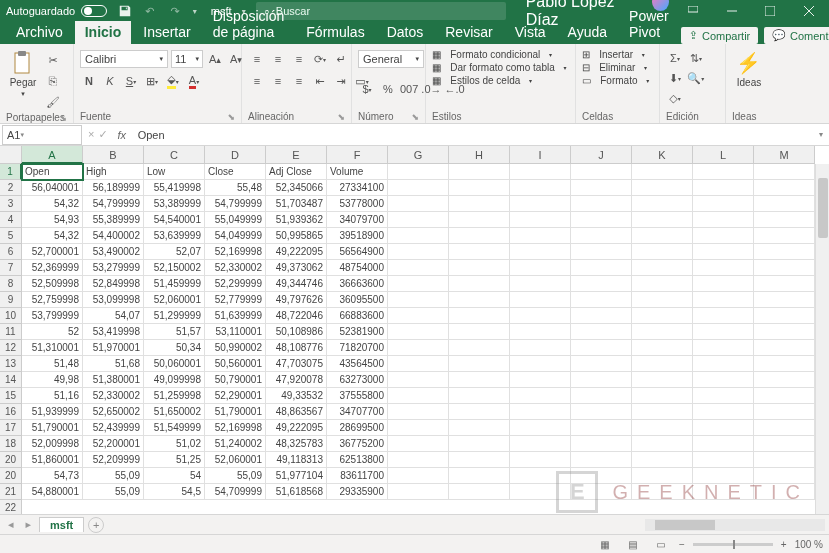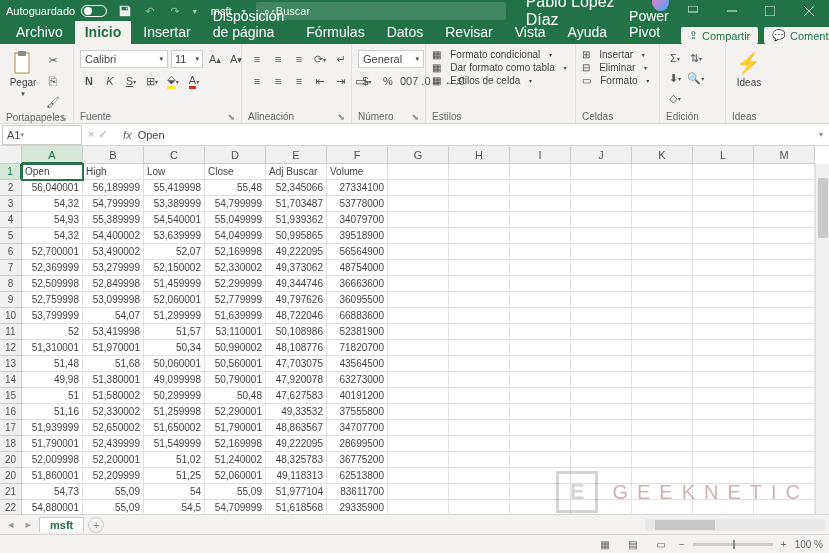--- a/index.html
+++ b/index.html
@@ -37,21 +37,21 @@
 .bigbtn .ico { width: 24px; height: 24px; display: flex; align-items: center; justify-content: center; }
 .smallrow { display: flex; gap: 3px; align-items: center; }
 .smallbtn { min-width: 18px; height: 18px; display: flex; align-items: center; justify-content: center; color: #555; }
 .fontsel { width: 88px; height: 18px; border: 1px solid #ccc; background: #fff; font-size: 11px; padding: 0 4px; display: flex; align-items: center; justify-content: space-between; }
 .sizesel { width: 32px; height: 18px; border: 1px solid #ccc; background: #fff; font-size: 11px; padding: 0 3px; display: flex; align-items: center; justify-content: space-between; }
 .stack { display: flex; flex-direction: column; gap: 3px; }
 
 
 .formulabar { height: 22px; background: #fff; border-bottom: 1px solid #d6d6d6; display: flex; align-items: center; }
 .namebox { width: 80px; height: 20px; border: 1px solid #ccc; margin: 0 2px; padding: 0 4px; font-size: 11px; display: flex; align-items: center; }
-.fx { width: 20px; text-align: right; color: #666; font-style: italic; }
+.fx { width: 20px; text-align: center; color: #666; font-style: italic; }
 .fx-icons { display: flex; gap: 4px; padding: 0 4px; color: #aaa; }
 .formula-input { flex: 1; padding: 0 6px; font-size: 11px; }
 
 
 .grid-wrap { position: relative; height: 368px; overflow: hidden; background: #fff; }
 .selectall { position: absolute; top: 0; left: 0; width: 22px; height: 18px; background: #f0f0f0; border-right: 1px solid #ccc; border-bottom: 1px solid #ccc; }
 .colheads { position: absolute; top: 0; left: 22px; right: 14px; height: 18px; display: flex; background: #f0f0f0; }
 .colhead { width: 62px; border-right: 1px solid #ccc; border-bottom: 1px solid #ccc; text-align: center; font-size: 11px; color: #555; line-height: 18px; }
 .colhead.sel { background: #d3e8d9; border-bottom: 2px solid #217346; color: #217346; }
 .rowheads { position: absolute; top: 18px; left: 0; width: 22px; bottom: 0; background: #f0f0f0; }
@@ -234,21 +234,21 @@
         <div class="smallbtn">≡</div>
         <div class="smallbtn">⇤</div>
         <div class="smallbtn">⇥</div>
         <div class="smallbtn">▭<span style="font-size:6px">▾</span></div>
       </div>
     </div>
     <div class="group-label"><span>Alineación</span><span class="dlg">⬊</span></div>
   </div>
 
   <div class="group" style="width:74px">
-    <div class="group-body stack" style="gap:4px;padding-top:3px">
+    <div class="group-body stack" style="gap:12px;padding-top:3px">
       <div class="fontsel" style="width:66px">
           <span>General</span>
           <span style="font-size:7px">▾</span>
         </div>
       <div class="smallrow">
         <div class="smallbtn">$<span style="font-size:6px">▾</span></div>
         <div class="smallbtn">%</div>
         <div class="smallbtn">007</div>
         <div class="smallbtn">.0→</div>
         <div class="smallbtn">←.0</div>
@@ -357,21 +357,21 @@
       <div class="rowhead">20</div>
       <div class="rowhead">21</div>
       <div class="rowhead">22</div>
     </div>
   <div class="cells">
       <div class="row">
         <div class="cell head active">Open</div>
         <div class="cell head">High</div>
         <div class="cell head">Low</div>
         <div class="cell head">Close</div>
-        <div class="cell head">Adj Buscar</div>
+        <div class="cell head">Adj Close</div>
         <div class="cell head">Volume</div>
         <div class="cell"></div>
         <div class="cell"></div>
         <div class="cell"></div>
         <div class="cell"></div>
         <div class="cell"></div>
         <div class="cell"></div>
         <div class="cell"></div>
       </div>
       <div class="row">
@@ -554,35 +554,20 @@
         <div class="cell"></div>
         <div class="cell"></div>
       </div>
       <div class="row">
         <div class="cell">49,98</div>
         <div class="cell">51,380001</div>
         <div class="cell">49,099998</div>
         <div class="cell">50,790001</div>
         <div class="cell">47,920078</div>
         <div class="cell">63273000</div>
-        <div class="cell"></div>
-        <div class="cell"></div>
-        <div class="cell"></div>
-        <div class="cell"></div>
-        <div class="cell"></div>
-        <div class="cell"></div>
-        <div class="cell"></div>
-      </div>
-      <div class="row">
-        <div class="cell">51</div>
-        <div class="cell">51,580002</div>
-        <div class="cell">50,299999</div>
-        <div class="cell">50,48</div>
-        <div class="cell">47,627583</div>
-        <div class="cell">40191200</div>
         <div class="cell"></div>
         <div class="cell"></div>
         <div class="cell"></div>
         <div class="cell"></div>
         <div class="cell"></div>
         <div class="cell"></div>
         <div class="cell"></div>
       </div>
       <div class="row">
         <div class="cell">51,16</div>

